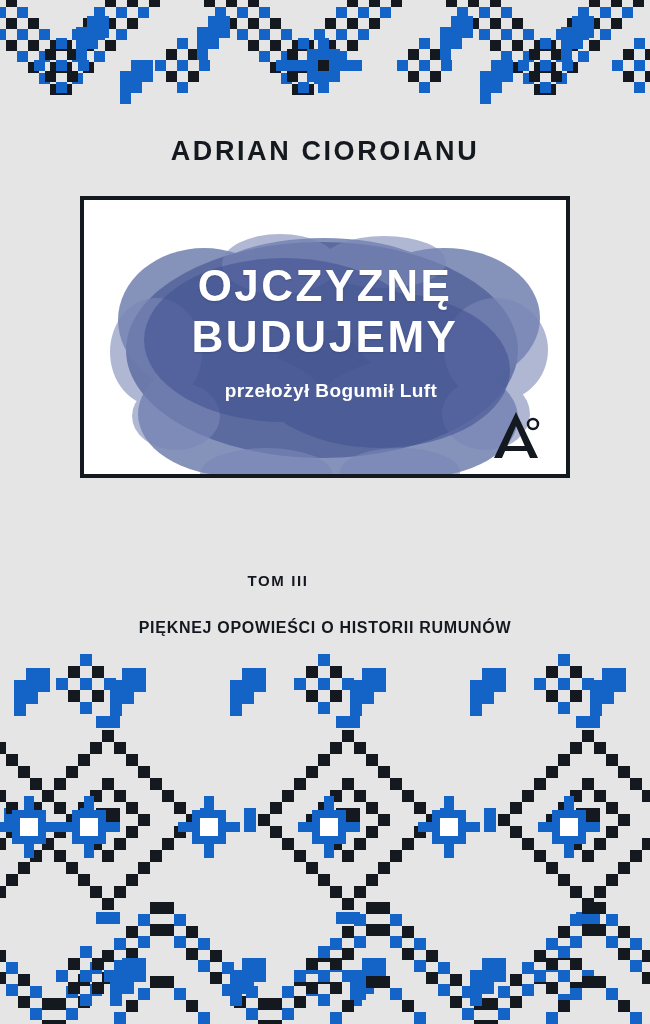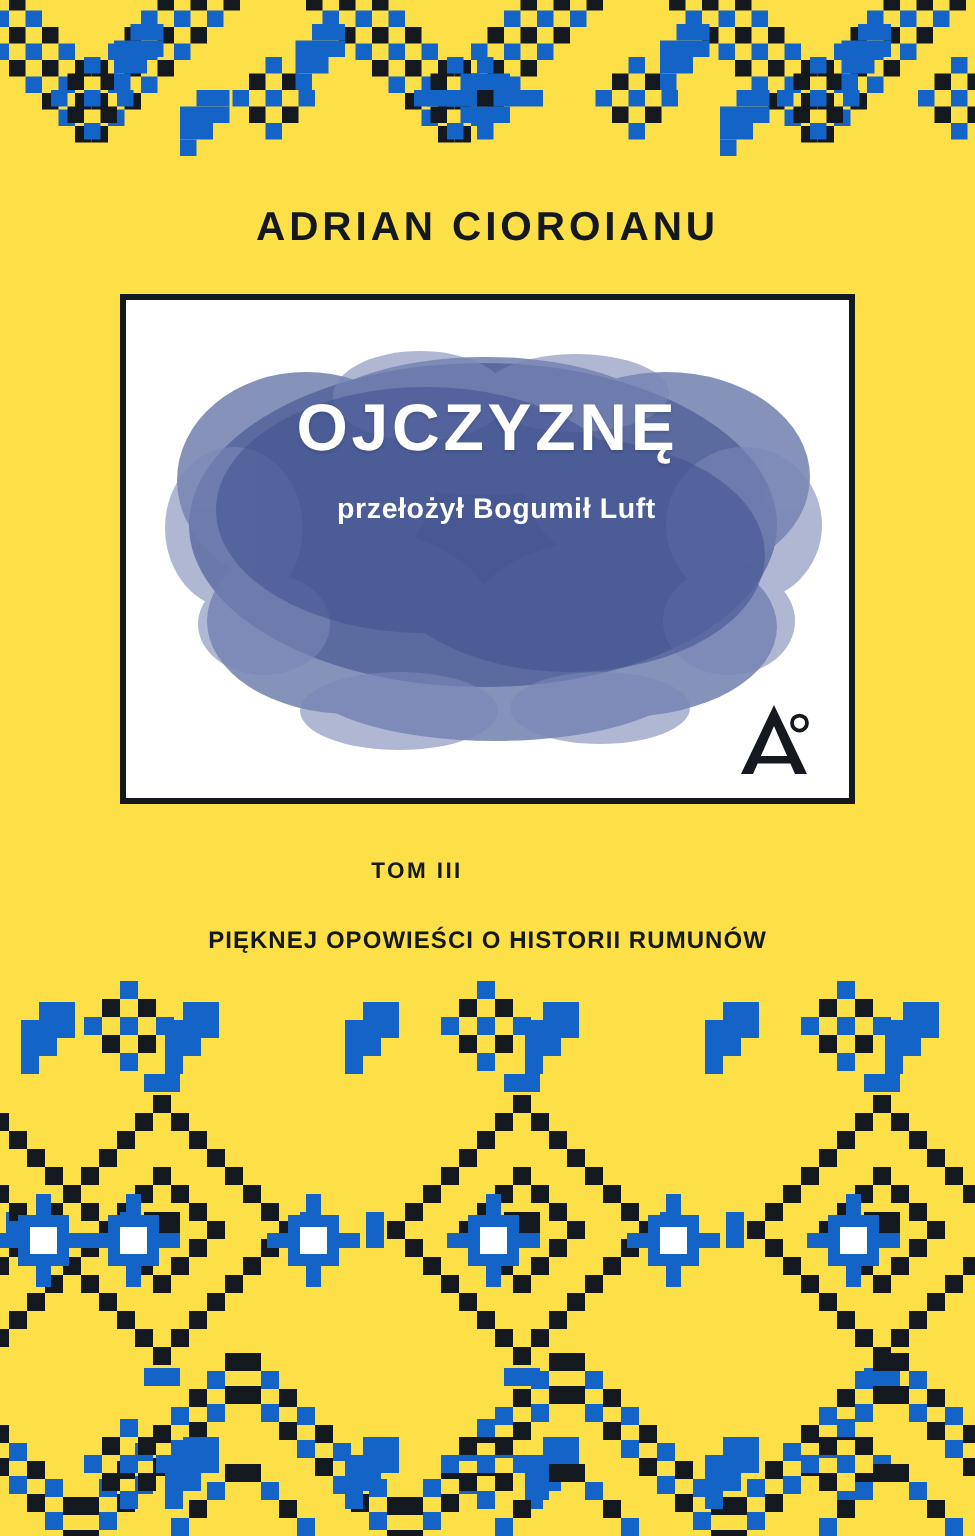--- a/index.html
+++ b/index.html
@@ -12,21 +12,21 @@
     height: 1024px;
     position: relative;
     overflow: hidden;
     font-family: "Liberation Sans", sans-serif;
     color: #14181f;
   }
 
   .cover {
     position: absolute;
     inset: 0;
-    background: #fde047;
+    background: #e5e5e5;
   }
 
   
   .ornament {
     position: absolute;
     left: 0;
     width: 650px;
     overflow: hidden;
   }
   .ornament.top {
@@ -53,21 +53,21 @@
     letter-spacing: 2.6px;
     color: #14181f;
   }
 
   
   .title-frame {
     position: absolute;
     left: 80px;
     top: 196px;
     width: 490px;
-    height: 340px;
+    height: 282px;
     border: 4px solid #14181f;
     box-sizing: border-box;
     background: #ffffff;
     overflow: hidden;
   }
 
   .blot-wrap {
     position: absolute;
     left: 0;
     top: 0;
@@ -267,20 +267,21 @@
         </g>
         <g fill="#3f5090" opacity="0.55">
           <ellipse cx="200" cy="140" rx="140" ry="82"></ellipse>
           <ellipse cx="296" cy="170" rx="130" ry="78"></ellipse>
         </g>
       </svg>
     </div>
 
     <div class="title-block">
       <div class="title-line">OJCZYZNĘ</div>
+      <div class="title-line">BUDUJEMY</div>
       <div class="translator">przełożył Bogumił Luft</div>
     </div>
 
     <div class="publisher-logo">
       <svg width="56" height="54" viewBox="0 0 56 54" xmlns="http://www.w3.org/2000/svg">
         <path d="M28 4 L50 50 L42 50 L28 18 L14 50 L6 50 Z" fill="#14181f"></path>
         <rect x="15" y="38" width="26" height="5" fill="#14181f"></rect>
         <circle cx="45" cy="16" r="5" fill="none" stroke="#14181f" stroke-width="2.5"></circle>
       </svg>
     </div>

